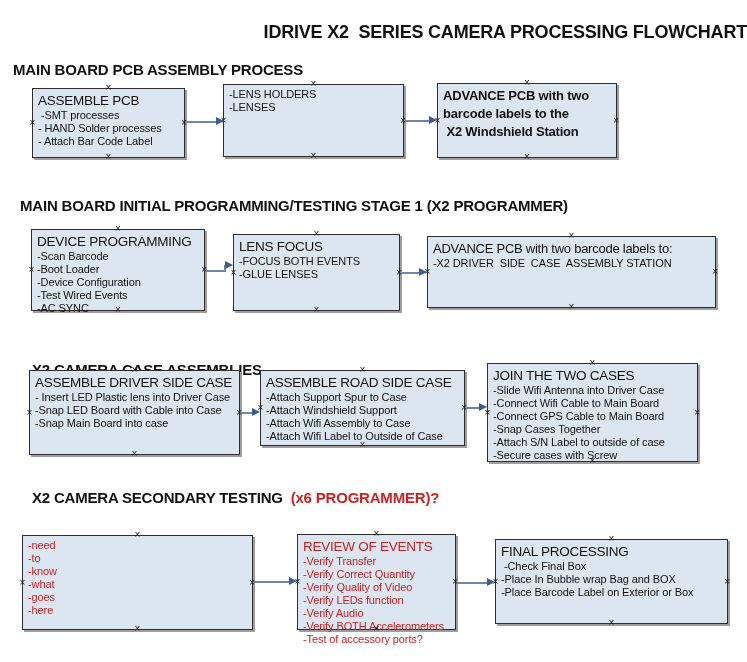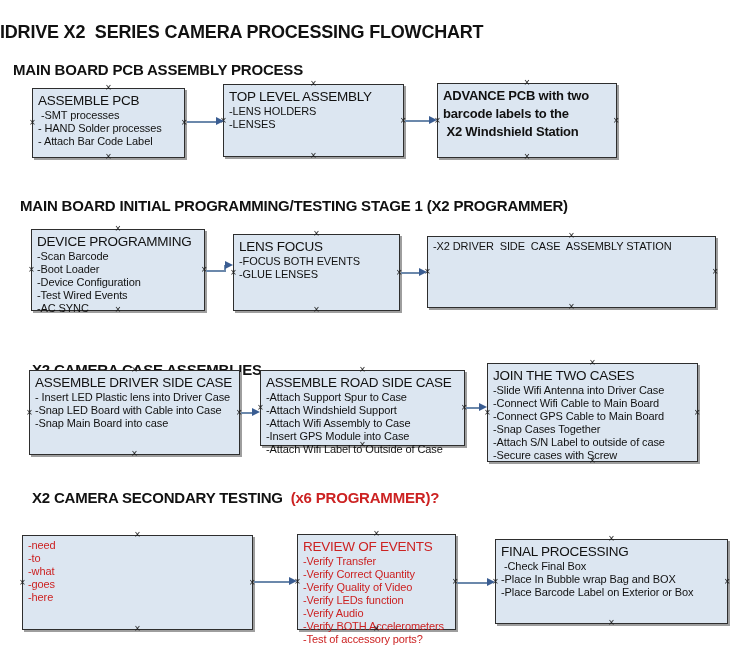--- a/index.html
+++ b/index.html
@@ -5,21 +5,21 @@
   :root{
     --background:#ffffff; --box-fill:#dce6f1; --box-border:#2e2e2e; --box-shadow:#9e9e9e;
     --arrow-line:#6b88ab; --arrow-head:#3a5d92; --text:#111111; --red:#cc2222;
   }
   html,body{margin:0;padding:0;background:#fff;}
   #canvas{
     position:relative;width:747px;height:662px;background:var(--background);
     font-family:"Liberation Sans","DejaVu Sans",sans-serif;color:var(--text);overflow:hidden;
   }
   .title{
-    position:absolute;top:22px;left:0;width:747px;text-align:left;
+    position:absolute;top:22px;left:0;width:747px;text-align:right;
     font-size:18px;font-weight:bold;white-space:pre;letter-spacing:-0.2px;
   }
   .section-heading{
     position:absolute;font-size:15px;font-weight:bold;white-space:pre;letter-spacing:-0.2px;
   }
   .red-text{color:var(--red);}
   .box{
     position:absolute;background:var(--box-fill);border:1.4px solid var(--box-border);
     box-shadow:2px 2px 0 0 var(--box-shadow);box-sizing:border-box;padding:3px 5px 2px 5px;
   }
@@ -64,21 +64,20 @@
         <div class="box-item"> -SMT processes</div>
         <div class="box-item">- HAND Solder processes</div>
         <div class="box-item">- Attach Bar Code Label</div>
       </div>
   <span class="anchor a-top">×</span>
       <span class="anchor a-bottom">×</span>
       <span class="anchor a-left">×</span>
       <span class="anchor a-right">×</span>
     </div>
   <div class="box" style="left:223px;top:84px;width:181px;height:73px">
-    <div class="box-header">TOP LEVEL ASSEMBLY</div>
     <div class="box-items">
         <div class="box-item">-LENS HOLDERS</div>
         <div class="box-item">-LENSES</div>
       </div>
   <span class="anchor a-top">×</span>
       <span class="anchor a-bottom">×</span>
       <span class="anchor a-left">×</span>
       <span class="anchor a-right">×</span>
     </div>
   <div class="box bold-items" style="left:437px;top:83px;width:180px;height:75px">
@@ -113,20 +112,21 @@
     <div class="box-items">
         <div class="box-item">-FOCUS BOTH EVENTS</div>
         <div class="box-item">-GLUE LENSES</div>
       </div>
   <span class="anchor a-top">×</span>
       <span class="anchor a-bottom">×</span>
       <span class="anchor a-left">×</span>
       <span class="anchor a-right">×</span>
     </div>
   <div class="box" style="left:427px;top:236px;width:289px;height:72px">
+    <div class="box-header" style="font-size:13px">ADVANCE PCB with two barcode labels to:</div>
     <div class="box-items">
         <div class="box-item">-X2 DRIVER  SIDE  CASE  ASSEMBLY STATION</div>
       </div>
   <span class="anchor a-top">×</span>
       <span class="anchor a-bottom">×</span>
       <span class="anchor a-left">×</span>
       <span class="anchor a-right">×</span>
     </div>
 
   <div class="box" style="left:29px;top:370px;width:211px;height:85px">
@@ -140,21 +140,20 @@
       <span class="anchor a-bottom">×</span>
       <span class="anchor a-left">×</span>
       <span class="anchor a-right">×</span>
     </div>
   <div class="box" style="left:260px;top:370px;width:205px;height:76px">
     <div class="box-header">ASSEMBLE ROAD SIDE CASE</div>
     <div class="box-items">
         <div class="box-item">-Attach Support Spur to Case</div>
         <div class="box-item">-Attach Windshield Support</div>
         <div class="box-item">-Attach Wifi Assembly to Case</div>
-        <div class="box-item">-Insert GPS Module into Case</div>
         <div class="box-item">-Attach Wifi Label to Outside of Case</div>
       </div>
   <span class="anchor a-top">×</span>
       <span class="anchor a-bottom">×</span>
       <span class="anchor a-left">×</span>
       <span class="anchor a-right">×</span>
     </div>
   <div class="box" style="left:487px;top:363px;width:211px;height:99px">
     <div class="box-header">JOIN THE TWO CASES</div>
     <div class="box-items">
@@ -168,20 +167,21 @@
   <span class="anchor a-top">×</span>
       <span class="anchor a-bottom">×</span>
       <span class="anchor a-left">×</span>
       <span class="anchor a-right">×</span>
     </div>
 
   <div class="box red" style="left:22px;top:535px;width:231px;height:95px">
     <div class="box-items">
         <div class="box-item">-need</div>
         <div class="box-item">-to</div>
+        <div class="box-item">-know</div>
         <div class="box-item">-what</div>
         <div class="box-item">-goes</div>
         <div class="box-item">-here</div>
       </div>
   <span class="anchor a-top">×</span>
       <span class="anchor a-bottom">×</span>
       <span class="anchor a-left">×</span>
       <span class="anchor a-right">×</span>
     </div>
   <div class="box red" style="left:297px;top:534px;width:159px;height:96px">

